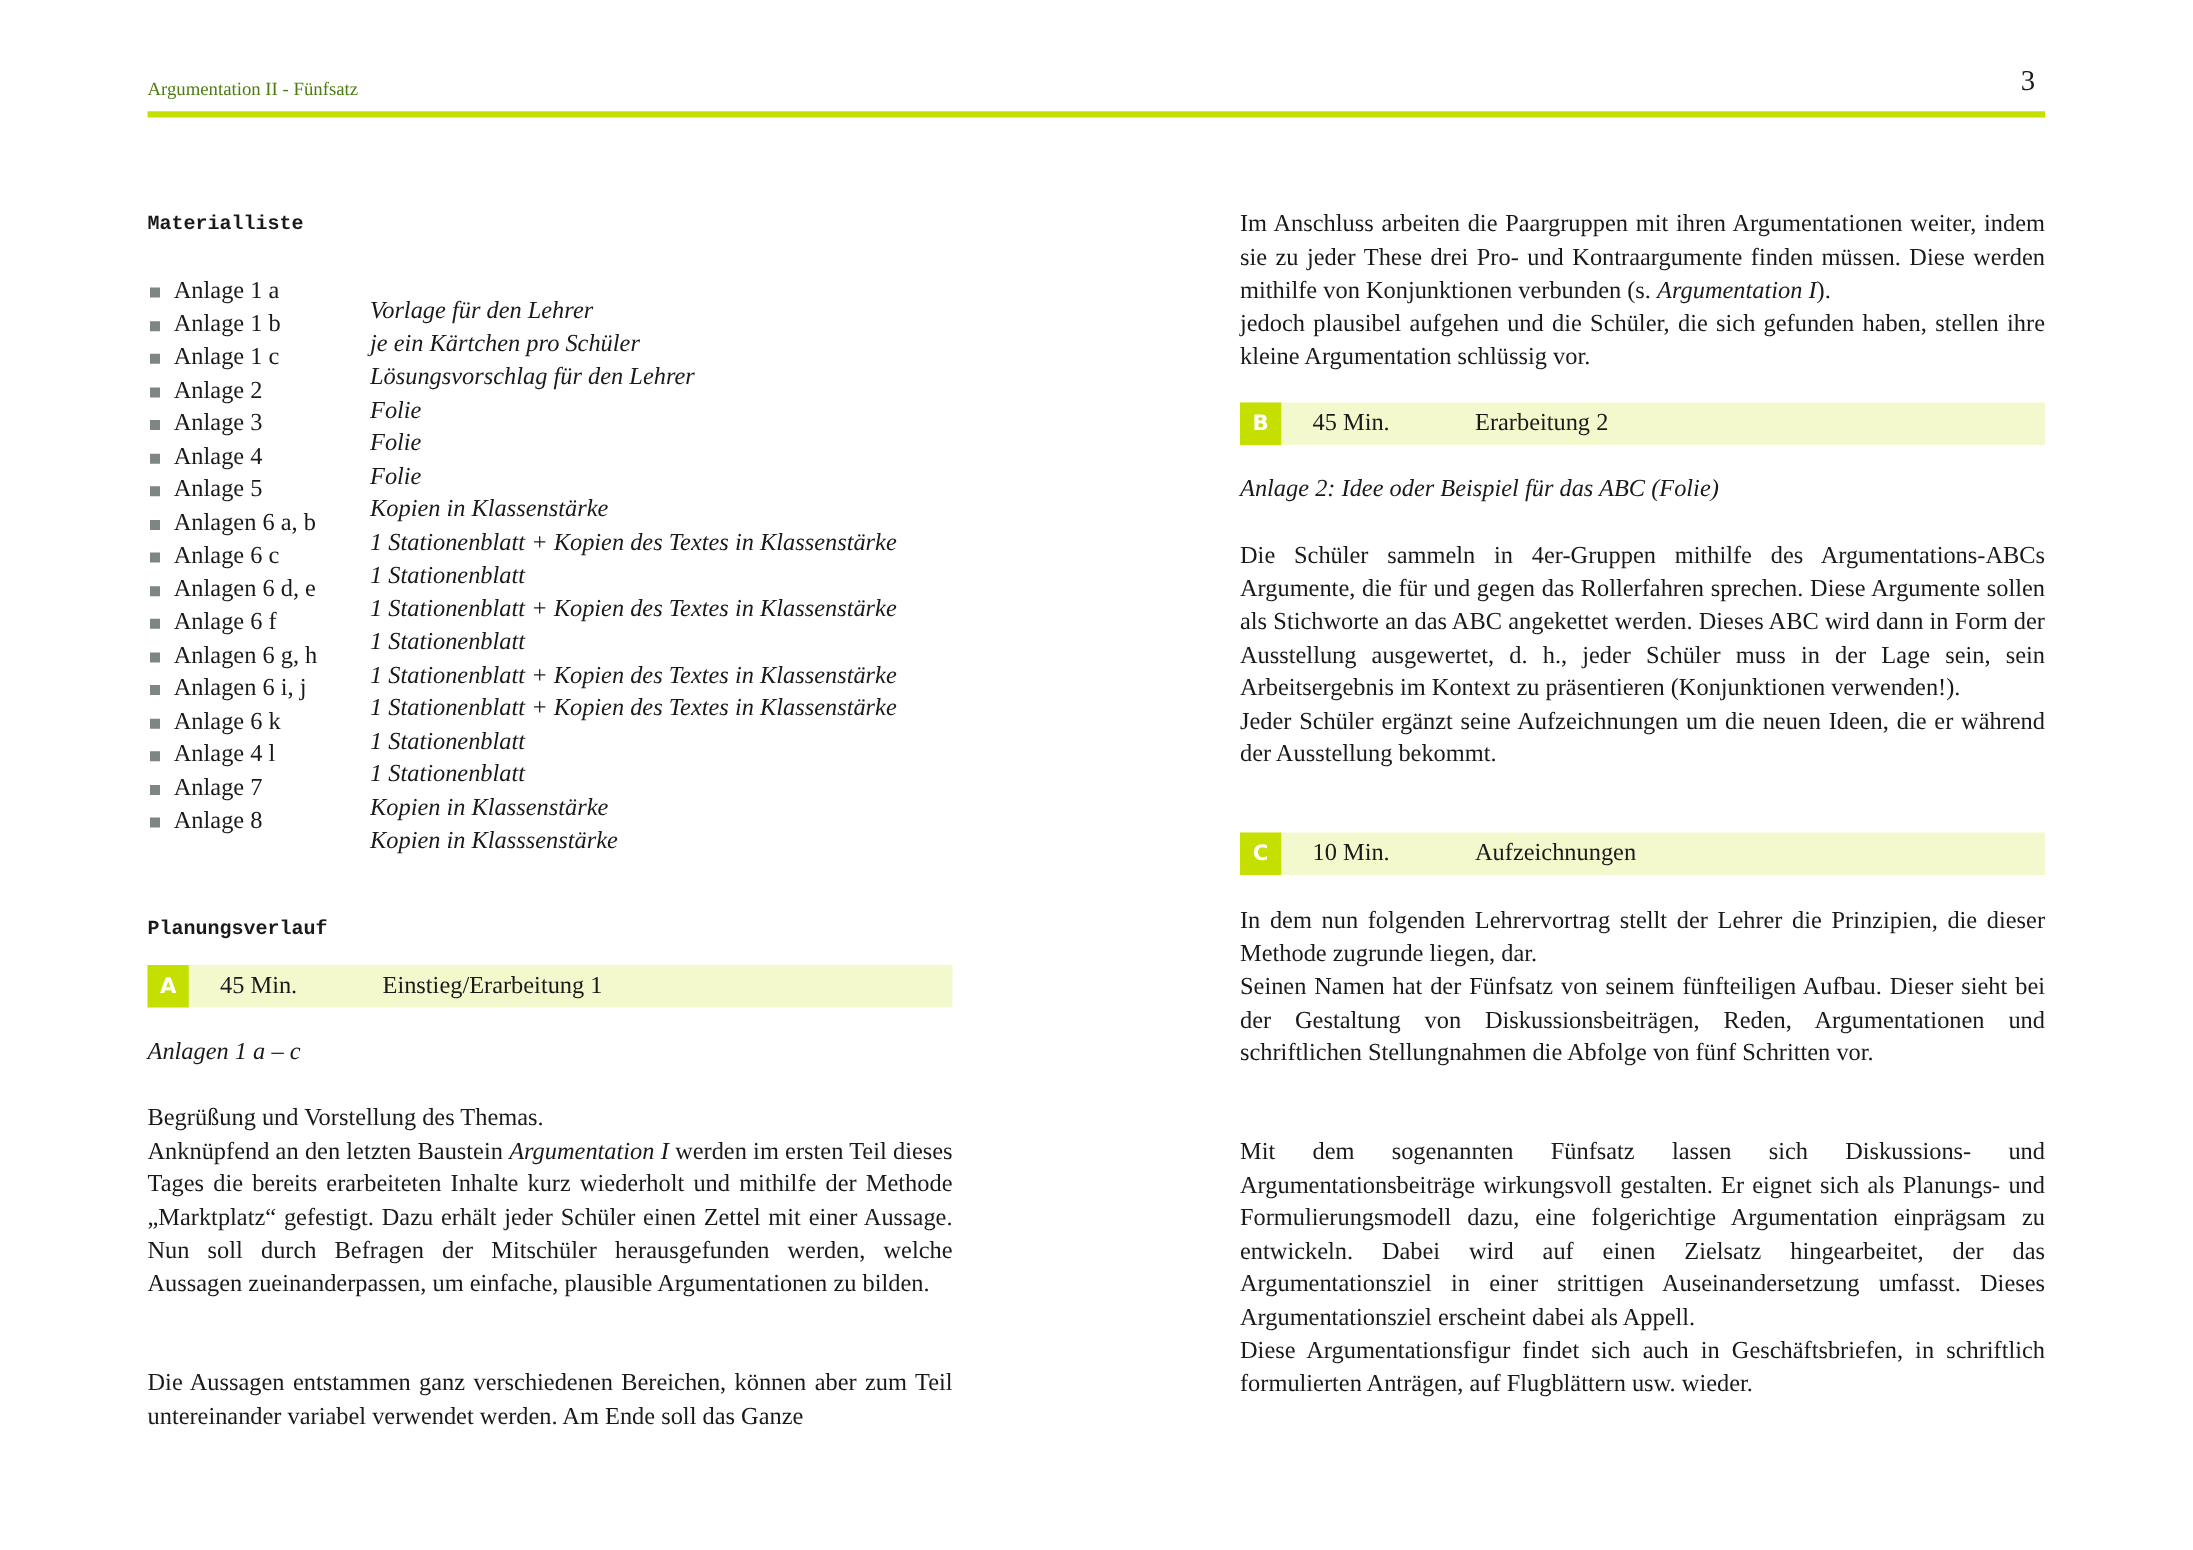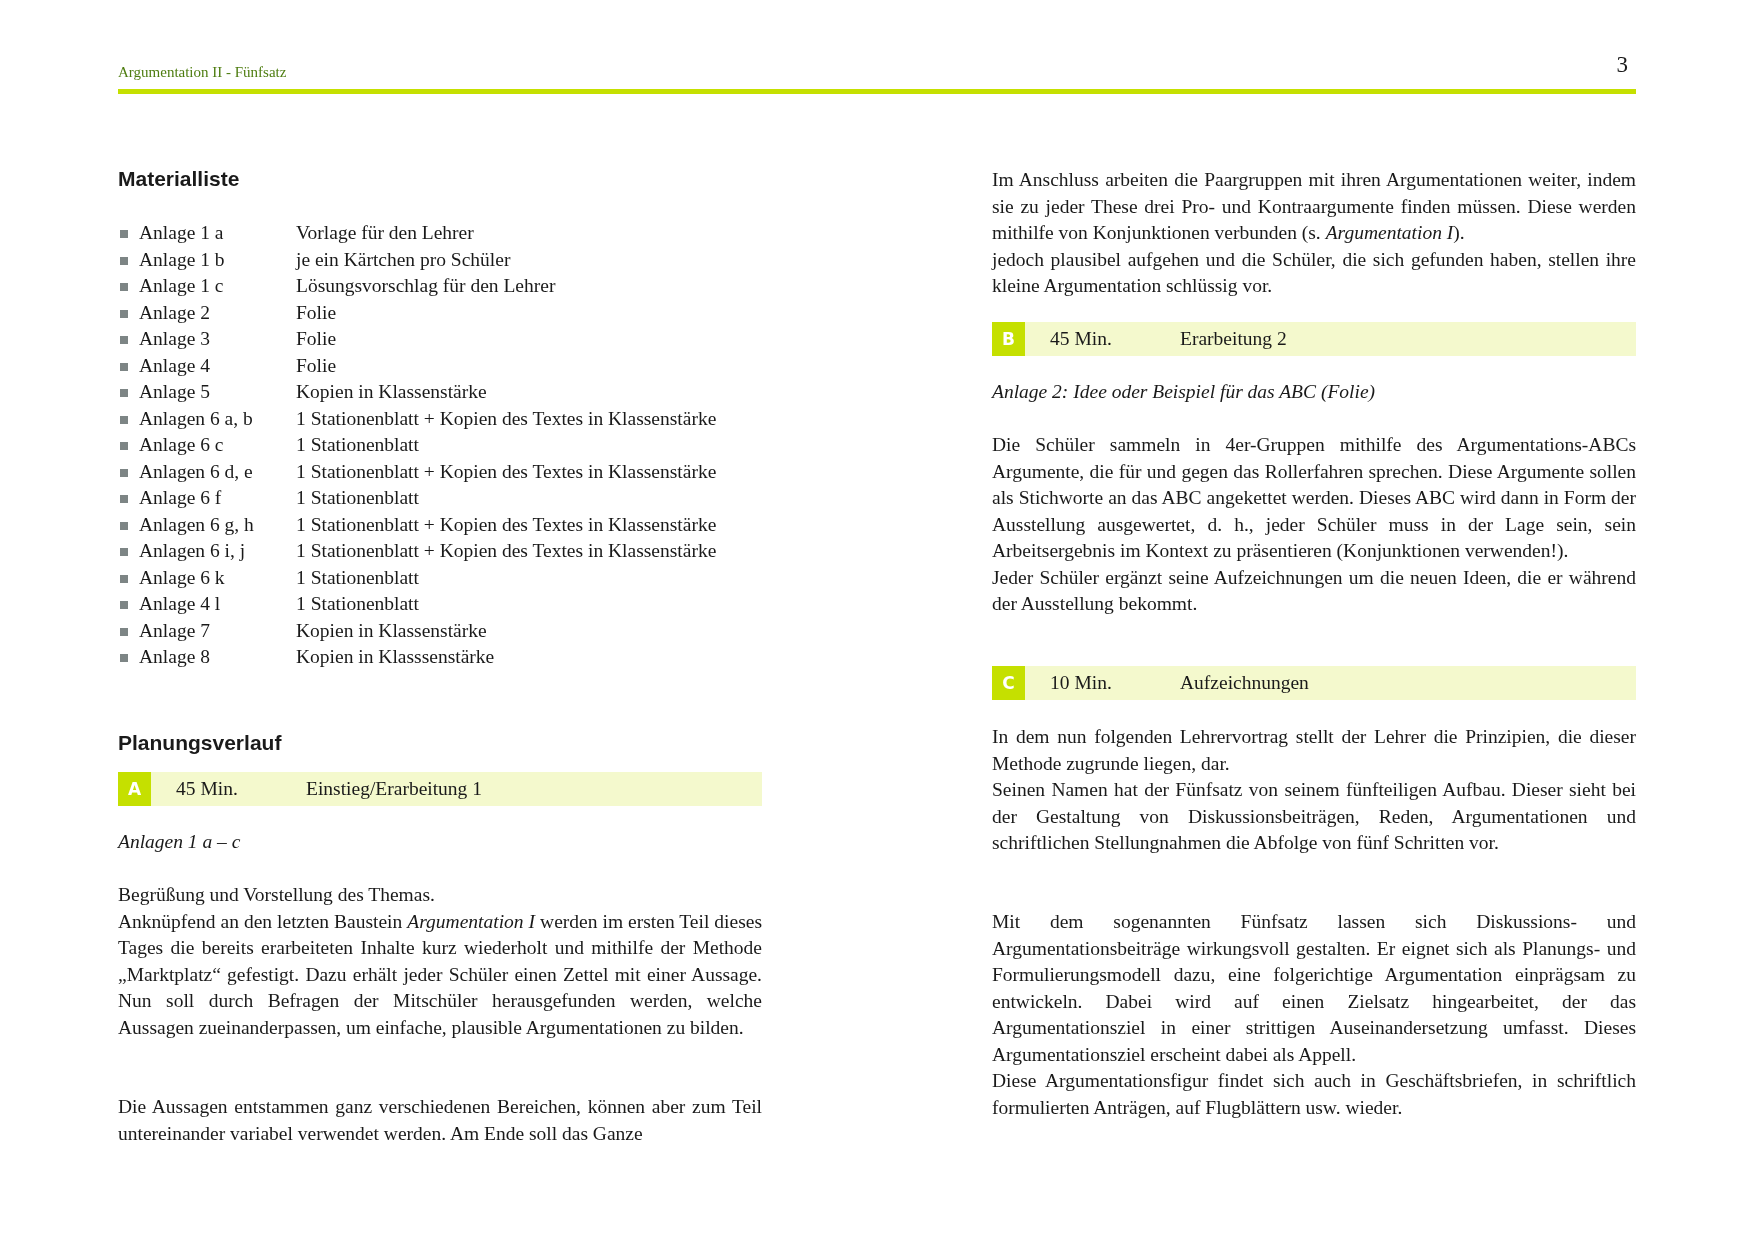--- a/index.html
+++ b/index.html
@@ -26,29 +26,29 @@
   .col {
     position: absolute; top: 0;
     font-family: "Liberation Serif", serif;
     font-size: 19.5px; line-height: 26.5px;
   }
   .col-left { left: 118px; width: 644px; }
   .col-right { left: 992px; width: 644px; }
 
   .section-heading {
     position: absolute; left: 0;
-    font-family: Liberation Sans, sans-serif; font-weight: bold; font-size: 21px;
+    font-family: Liberation Mono, monospace; font-weight: bold; font-size: 16px;
   }
   .mat-list { position: absolute; left: 0; top: 220px; width: 644px; margin: 0; padding: 0; list-style: none; }
   .mat-item { height: 26.5px; position: relative; white-space: nowrap; }
   .mat-bullet {
     position: absolute; left: 2px; top: 10px; width: 8px; height: 8px; background: #7d8585;
   }
   .mat-key { position: absolute; left: 21px; top: 0; }
-  .mat-val { position: absolute; left: 178px; top: 0; }
+  .mat-val { position: absolute; left: 178px; top: 16px; font-style: italic; }
 
   .phase-box {
     position: absolute; left: 0; width: 644px; height: 34px; background: #f4f9cd;
   }
   .phase-letter {
     position: absolute; left: 0; top: 0; width: 33px; height: 34px; background: #c5e000;
     color: #ffffff; font-family: "DejaVu Sans", sans-serif; font-weight: bold; font-size: 17px;
     text-align: center; line-height: 34px;
   }
   .phase-time { position: absolute; left: 58px; top: 0; line-height: 34px; }

